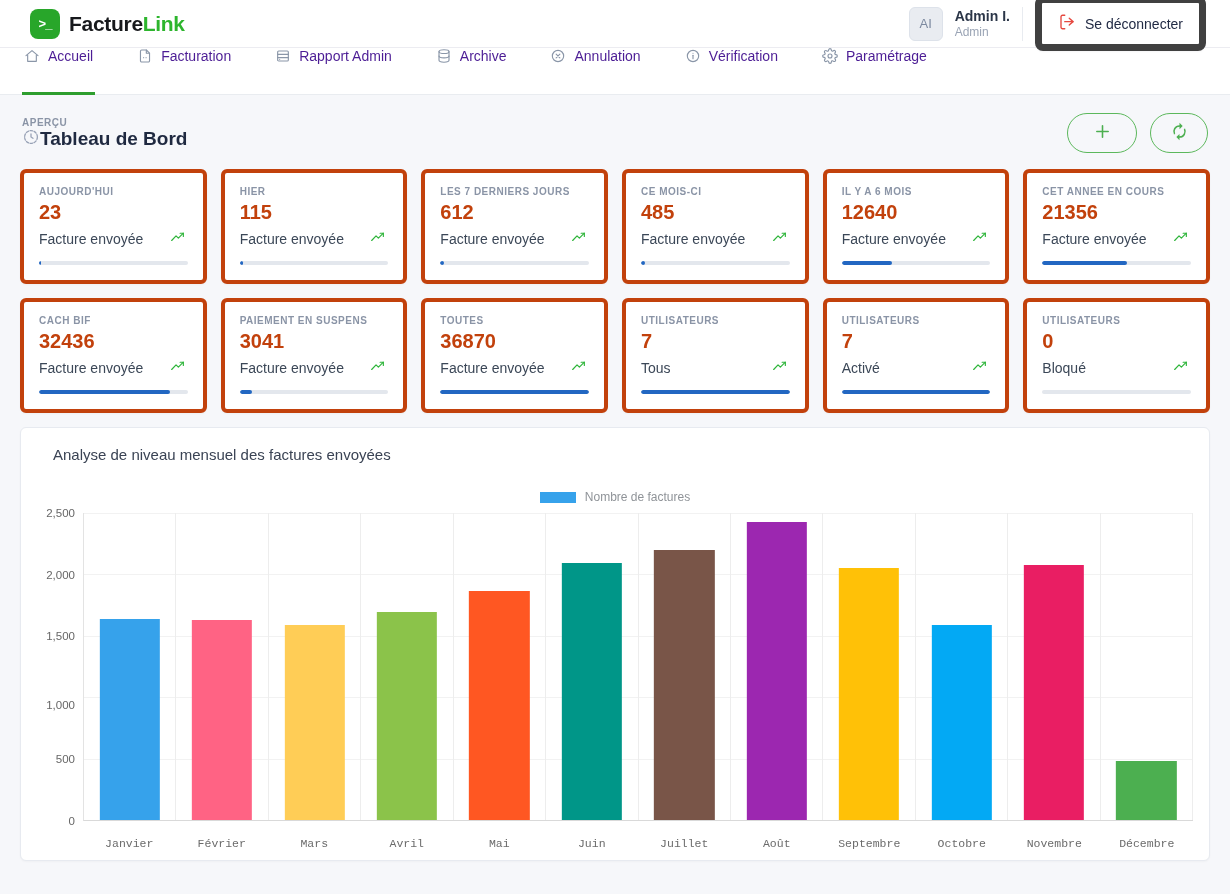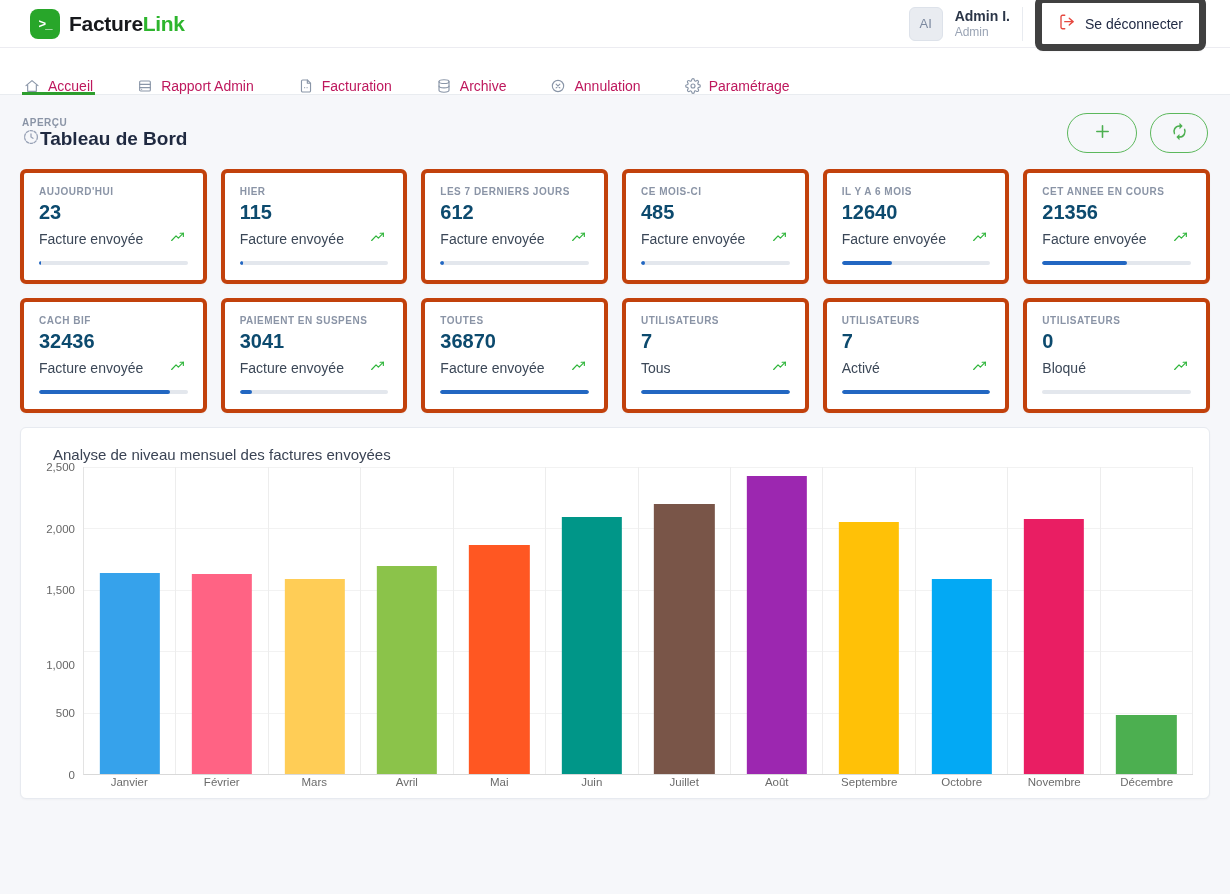--- a/index.html
+++ b/index.html
@@ -14,58 +14,58 @@
   .logo-text .accent { color:#2db52d; }
   .header-right { margin-left:auto; display:flex; align-items:center; gap:12px; }
   .avatar { width:34px; height:34px; border-radius:6px; background:#e9ecf1; border:1px solid #dde2ea; color:#7d8aa0; font-size:13px; display:flex; align-items:center; justify-content:center; }
   .user-name { font-size:14px; font-weight:700; color:#2b3648; line-height:1.2; }
   .user-role { font-size:12px; color:#9aa4b5; line-height:1.2; }
   .vdiv { width:1px; height:34px; background:#e8ebf0; }
   .logout-btn { display:flex; align-items:center; gap:9px; background:#fff; border:7px solid #404040; border-radius:8px; padding:10px 16px; font-size:14px; color:#222b45; cursor:pointer; box-shadow:0 1px 2px rgba(16,24,40,.04); }
 
   
   .nav { height:47px; background:#fff; border-bottom:1px solid #e9ecf0; display:flex; align-items:stretch; padding:0 22px; gap:40px; }
-  .nav-item { display:flex; align-items:flex-end; gap:8px; font-size:14px; color:#be185d; position:relative; cursor:pointer; padding:0 2px; }
+  .nav-item { display:flex; align-items:flex-start; gap:8px; font-size:14px; color:#4c1d95; position:relative; cursor:pointer; padding:0 2px; }
   .nav-item .nav-ic { display:flex; color:#8a96a8; }
   .nav-item.active::after { content:""; position:absolute; left:0; right:0; bottom:-1px; height:3px; background:#2e9e2e; }
   .chev { display:flex; color:#6f7a8c; margin-left:2px; }
 
   
   .main { padding:14px 20px 0; }
   .page-head { display:flex; align-items:center; margin:4px 2px 16px; }
   .eyebrow { font-size:10px; font-weight:700; color:#8a94a6; letter-spacing:.5px; }
   .title-row { display:flex; align-items:flex-end; gap:0; margin-top:0; color:#98a2b6; }
   .page-title { font-size:19px; font-weight:700; color:#1f2940; }
   .head-actions { margin-left:auto; display:flex; gap:13px; }
   .pill-btn { height:40px; border:1px solid #5cb85c; border-radius:20px; background:transparent; display:flex; align-items:center; justify-content:center; color:#4caf50; cursor:pointer; }
   .pill-plus { width:70px; } .pill-refresh { width:58px; }
 
   
   .stats-grid { display:grid; grid-template-columns:repeat(6,1fr); gap:14px; margin-bottom:14px; }
   .stat-card { background:#fff; border:4px solid #c2410c; border-radius:6px; padding:13px 15px 15px; box-shadow:0 1px 2px rgba(16,24,40,.03); }
   .stat-label { font-size:10px; font-weight:700; color:#8a94a6; letter-spacing:.5px; }
-  .stat-value { font-size:20px; font-weight:700; color:#0c4a6e; margin-top:4px; }
+  .stat-value { font-size:20px; font-weight:700; color:#c2410c; margin-top:4px; }
   .stat-caption-row { margin-top:6px; display:flex; justify-content:space-between; align-items:center; }
   .stat-caption { font-size:14px; color:#3b4757; }
   .stat-progress { margin-top:13px; height:4px; background:#e3e7ed; border-radius:2px; overflow:hidden; }
   .stat-progress-fill { height:100%; border-radius:2px; }
 
   
   .chart-card { background:#fff; border:1px solid #e7eaf0; border-radius:6px; padding:18px 16px 10px; box-shadow:0 1px 2px rgba(16,24,40,.03); }
   .chart-title { font-size:15px; color:#3a4354; font-weight:400; padding-left:16px; }
   .legend { display:flex; align-items:center; justify-content:center; gap:9px; margin:27px 0 9px; cursor:pointer; }
   .legend-swatch { width:36px; height:11px; }
   .legend-label { font-size:12px; color:#8f9398; }
   .chart-area { position:relative; padding-left:46px; margin-top:4px; }
   .plot { position:relative; height:308px; border-left:1px solid #e3e3e3; border-bottom:1px solid #d9d9d9; display:flex; }
   .plot-col { flex:1; position:relative; border-right:1px solid #ededed; }
   .bar { position:absolute; bottom:0; left:50%; transform:translateX(-50%); width:66%; }
   .gridline { position:absolute; left:0; right:0; height:1px; background:#f2f2f2; }
   .ytick { position:absolute; left:0; width:38px; text-align:right; font-size:11.5px; color:#666; }
-  .xlabels { display:flex; margin-top:1px; }
+  .xlabels { display:flex; margin-top:16px;font-family:Liberation Mono, monospace; }
   .xlabel { flex:1; text-align:center; font-size:11.5px; color:#6b6b6b; }
 </style>
 </head>
 <body>
 
 <div class="header">
   <div class="logo">
     <div class="logo-box">&gt;_</div>
     <div class="logo-text"><span>Facture</span><span class="accent">Link</span></div>
   </div>
@@ -95,55 +95,65 @@
         <svg width="16" height="16" viewBox="0 0 24 24" fill="none" stroke="currentColor" stroke-width="1.7" stroke-linecap="round" stroke-linejoin="round">
           <path d="M3 11.5 12 4l9 7.5"></path>
           <path d="M5.5 10.5V20h13v-9.5"></path>
         </svg>
       </span>
       <span class="nav-label">Accueil</span>
     </div>
     <div class="nav-item">
       <span class="nav-ic">
         <svg width="16" height="16" viewBox="0 0 24 24" fill="none" stroke="currentColor" stroke-width="1.7" stroke-linecap="round" stroke-linejoin="round">
+          <path d="M14 3H7a1.8 1.8 0 0 0-1.8 1.8v14.4A1.8 1.8 0 0 0 7 21h10a1.8 1.8 0 0 0 1.8-1.8V7.8z"></path>
+          <path d="M14 3v4.8h4.8"></path>
+          <path d="M10 14.5h.01M13.6 14.5h.01"></path>
+        </svg>
+      </span>
+      <span class="nav-label">Facturation</span>
+    </div>
+    <div class="nav-item">
+      <span class="nav-ic">
+        <svg width="16" height="16" viewBox="0 0 24 24" fill="none" stroke="currentColor" stroke-width="1.7" stroke-linecap="round" stroke-linejoin="round">
           <rect x="4" y="4.5" width="16" height="15" rx="1.6"></rect>
           <path d="M4 9.5h16M4 14.5h16"></path>
           <path d="M7 17h.01"></path>
         </svg>
       </span>
       <span class="nav-label">Rapport Admin</span>
     </div>
     <div class="nav-item">
       <span class="nav-ic">
         <svg width="16" height="16" viewBox="0 0 24 24" fill="none" stroke="currentColor" stroke-width="1.7" stroke-linecap="round" stroke-linejoin="round">
-          <path d="M14 3H7a1.8 1.8 0 0 0-1.8 1.8v14.4A1.8 1.8 0 0 0 7 21h10a1.8 1.8 0 0 0 1.8-1.8V7.8z"></path>
-          <path d="M14 3v4.8h4.8"></path>
-          <path d="M10 14.5h.01M13.6 14.5h.01"></path>
-        </svg>
-      </span>
-      <span class="nav-label">Facturation</span>
-    </div>
-    <div class="nav-item">
-      <span class="nav-ic">
-        <svg width="16" height="16" viewBox="0 0 24 24" fill="none" stroke="currentColor" stroke-width="1.7" stroke-linecap="round" stroke-linejoin="round">
           <ellipse cx="12" cy="5.5" rx="7.5" ry="2.8"></ellipse>
           <path d="M4.5 5.5v13c0 1.55 3.36 2.8 7.5 2.8s7.5-1.25 7.5-2.8v-13"></path>
           <path d="M4.5 12c0 1.55 3.36 2.8 7.5 2.8s7.5-1.25 7.5-2.8"></path>
         </svg>
       </span>
       <span class="nav-label">Archive</span>
     </div>
     <div class="nav-item">
       <span class="nav-ic">
         <svg width="16" height="16" viewBox="0 0 24 24" fill="none" stroke="currentColor" stroke-width="1.7" stroke-linecap="round" stroke-linejoin="round">
           <circle cx="12" cy="12" r="8.5"></circle>
           <path d="M9.2 9.2l5.6 5.6M14.8 9.2l-5.6 5.6"></path>
         </svg>
       </span>
       <span class="nav-label">Annulation</span>
+    </div>
+    <div class="nav-item">
+      <span class="nav-ic">
+        <svg width="16" height="16" viewBox="0 0 24 24" fill="none" stroke="currentColor" stroke-width="1.7" stroke-linecap="round" stroke-linejoin="round">
+          <circle cx="12" cy="12" r="8.5"></circle>
+          <path d="M12 11v5"></path>
+          <path d="M12 7.8h.01"></path>
+        </svg>
+      </span>
+      <span class="nav-label">Vérification</span>
     </div>
     <div class="nav-item">
       <span class="nav-ic">
         <svg width="16" height="16" viewBox="0 0 24 24" fill="none" stroke="currentColor" stroke-width="1.7" stroke-linecap="round" stroke-linejoin="round">
           <circle cx="12" cy="12" r="3"></circle>
           <path d="M19.4 15a1.65 1.65 0 0 0 .33 1.82l.06.06a2 2 0 0 1 0 2.83 2 2 0 0 1-2.83 0l-.06-.06a1.65 1.65 0 0 0-1.82-.33 1.65 1.65 0 0 0-1 1.51V21a2 2 0 0 1-2 2 2 2 0 0 1-2-2v-.09A1.65 1.65 0 0 0 9 19.4a1.65 1.65 0 0 0-1.82.33l-.06.06a2 2 0 0 1-2.83 0 2 2 0 0 1 0-2.83l.06-.06a1.65 1.65 0 0 0 .33-1.82 1.65 1.65 0 0 0-1.51-1H3a2 2 0 0 1-2-2 2 2 0 0 1 2-2h.09A1.65 1.65 0 0 0 4.6 9a1.65 1.65 0 0 0-.33-1.82l-.06-.06a2 2 0 0 1 0-2.83 2 2 0 0 1 2.83 0l.06.06a1.65 1.65 0 0 0 1.82.33H9a1.65 1.65 0 0 0 1-1.51V3a2 2 0 0 1 2-2 2 2 0 0 1 2 2v.09a1.65 1.65 0 0 0 1 1.51 1.65 1.65 0 0 0 1.82-.33l.06-.06a2 2 0 0 1 2.83 0 2 2 0 0 1 0 2.83l-.06.06a1.65 1.65 0 0 0-.33 1.82V9a1.65 1.65 0 0 0 1.51 1H21a2 2 0 0 1 2 2 2 2 0 0 1-2 2h-.09a1.65 1.65 0 0 0-1.51 1z"></path>
         </svg>
       </span>
       <span class="nav-label">Paramétrage</span>
     </div>
@@ -348,20 +358,24 @@
             </svg></span>
         </div>
         <div class="stat-progress">
           <div class="stat-progress-fill" style="width:0%;background:#2267c2"></div>
         </div>
       </div>
     </div>
 
   <div class="chart-card">
     <div class="chart-title">Analyse de niveau mensuel des factures envoyées</div>
+    <div class="legend">
+      <span class="legend-swatch" style="background: rgb(54, 162, 235);"></span>
+      <span class="legend-label">Nombre de factures</span>
+    </div>
     <div class="chart-area">
       <div class="plot">
           <div class="gridline" style="top: 80%;"></div>
           <div class="gridline" style="top: 60%;"></div>
           <div class="gridline" style="top: 40%;"></div>
           <div class="gridline" style="top: 20%;"></div>
           <div class="gridline" style="top: 0%;"></div>
           <div class="plot-col">
             <div class="bar" style="height: 65.6%; background: rgb(54, 162, 235);"></div>
           </div>
@@ -408,20 +422,20 @@
           <div class="xlabel">Juin</div>
           <div class="xlabel">Juillet</div>
           <div class="xlabel">Août</div>
           <div class="xlabel">Septembre</div>
           <div class="xlabel">Octobre</div>
           <div class="xlabel">Novembre</div>
           <div class="xlabel">Décembre</div>
         </div>
     <div class="ytick" style="top: 302px;">0</div>
         <div class="ytick" style="top: 240.4px;">500</div>
-        <div class="ytick" style="top: 192px;">1,000</div>
+        <div class="ytick" style="top: 186px;">1,000</div>
         <div class="ytick" style="top: 117.2px;">1,500</div>
         <div class="ytick" style="top: 55.6px;">2,000</div>
         <div class="ytick" style="top: -6px;">2,500</div>
       </div>
   </div>
 
 </div>
 
 </body></html>

